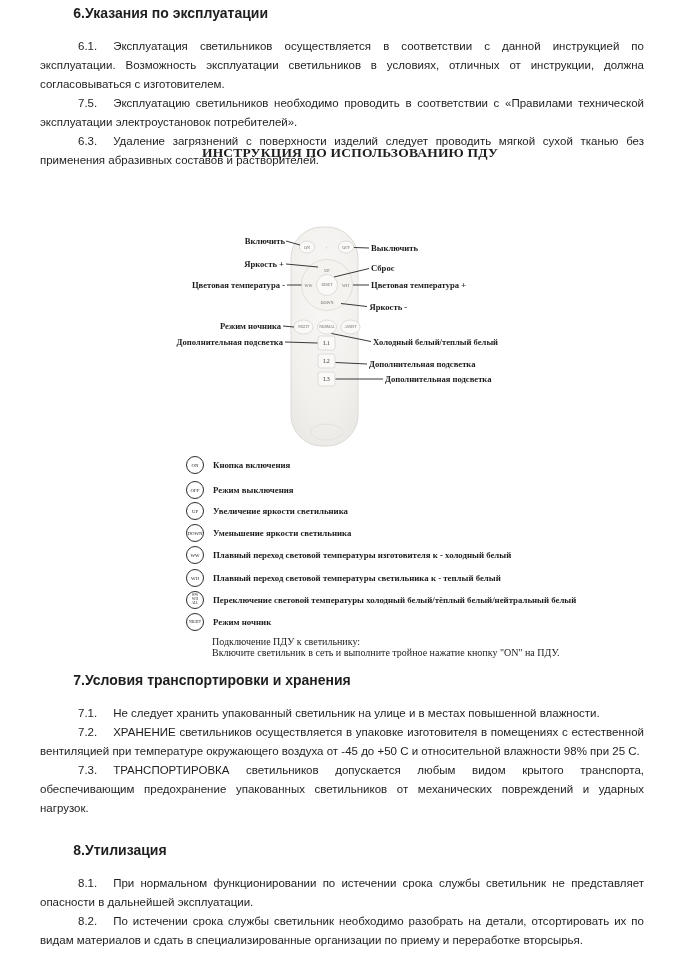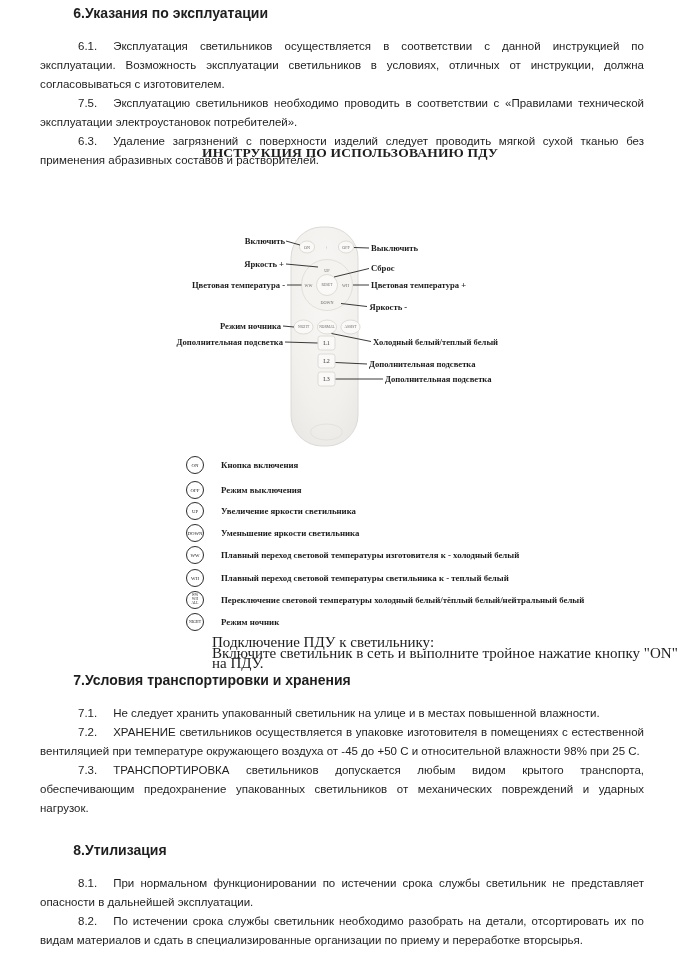--- a/index.html
+++ b/index.html
@@ -17,31 +17,31 @@
     position:absolute;top:145px;left:10px;width:680px;text-align:center;
     font-family:"Liberation Serif",serif;font-weight:bold;font-size:13.5px;letter-spacing:.2px;
   }
   .diagram{position:absolute;top:193px;left:0;}
   .lbl{font-family:"Liberation Serif",serif;font-weight:bold;font-size:8.6px;fill:#1c1c1c;}
   .btn-t{font-family:"Liberation Serif",serif;fill:#6a6a66;text-anchor:middle;}
   .t42{font-size:4.2px;}
   .t36{font-size:3.6px;}
   .t60{font-size:6px;fill:#3c3c3a;}
   .lead{stroke:#242424;stroke-width:.9;fill:none;}
-  .legend-row{position:absolute;left:186px;height:18px;display:flex;align-items:center;gap:17px;}
+  .legend-row{position:absolute;left:186px;height:18px;display:flex;align-items:center;gap:9px;}
   .legend-icon{
     flex:none;width:16px;height:16px;border:1px solid #2d2d2d;border-radius:50%;
     display:flex;flex-direction:column;align-items:center;justify-content:center;
     font-family:"Liberation Serif",serif;font-size:4.8px;color:#222;text-align:center;line-height:5px;
   }
   .legend-icon i{font-style:normal;display:block;font-size:3.5px;line-height:3.9px;}
   .legend-text{font-family:"Liberation Serif",serif;font-weight:bold;font-size:8.8px;white-space:nowrap;color:#1c1c1c;}
   .pdu-note{
     position:absolute;left:212px;top:637px;
-    font-family:"Liberation Serif",serif;font-size:15px;line-height:10.5px;color:#1c1c1c;
+    font-family:"Liberation Serif",serif;font-size:10px;line-height:10.5px;color:#1c1c1c;
   }
 </style>
 </head>
 <body>
 
 <div class="page">
 
   <div class="sec-heading" style="top:5px">
     <span class="h-num">6.</span><span>Указания по эксплуатации</span>
   </div>

